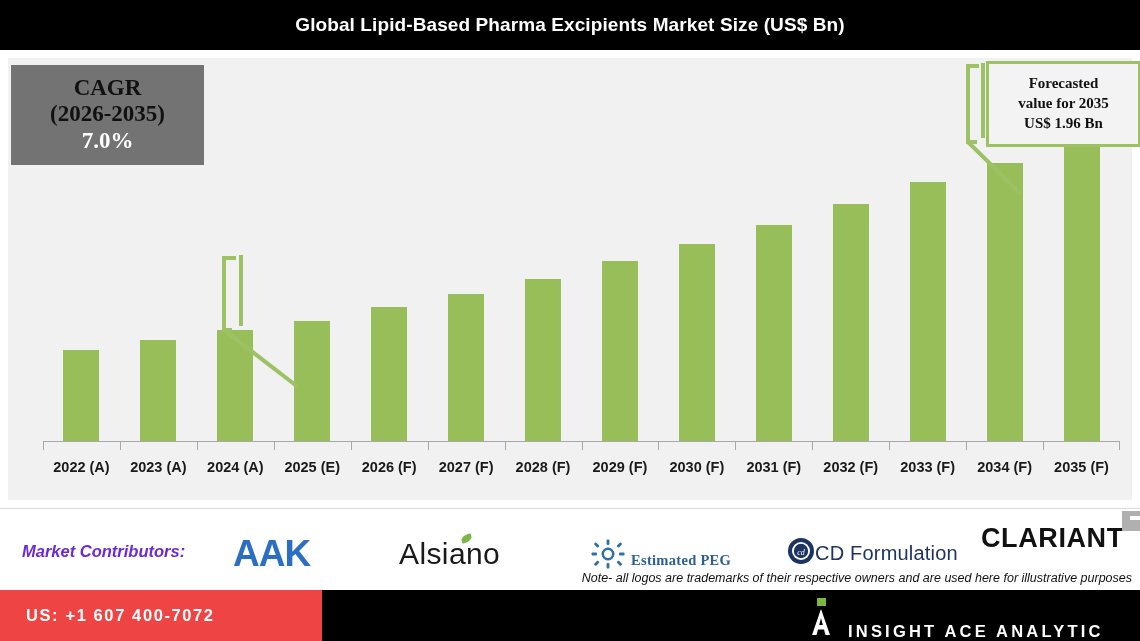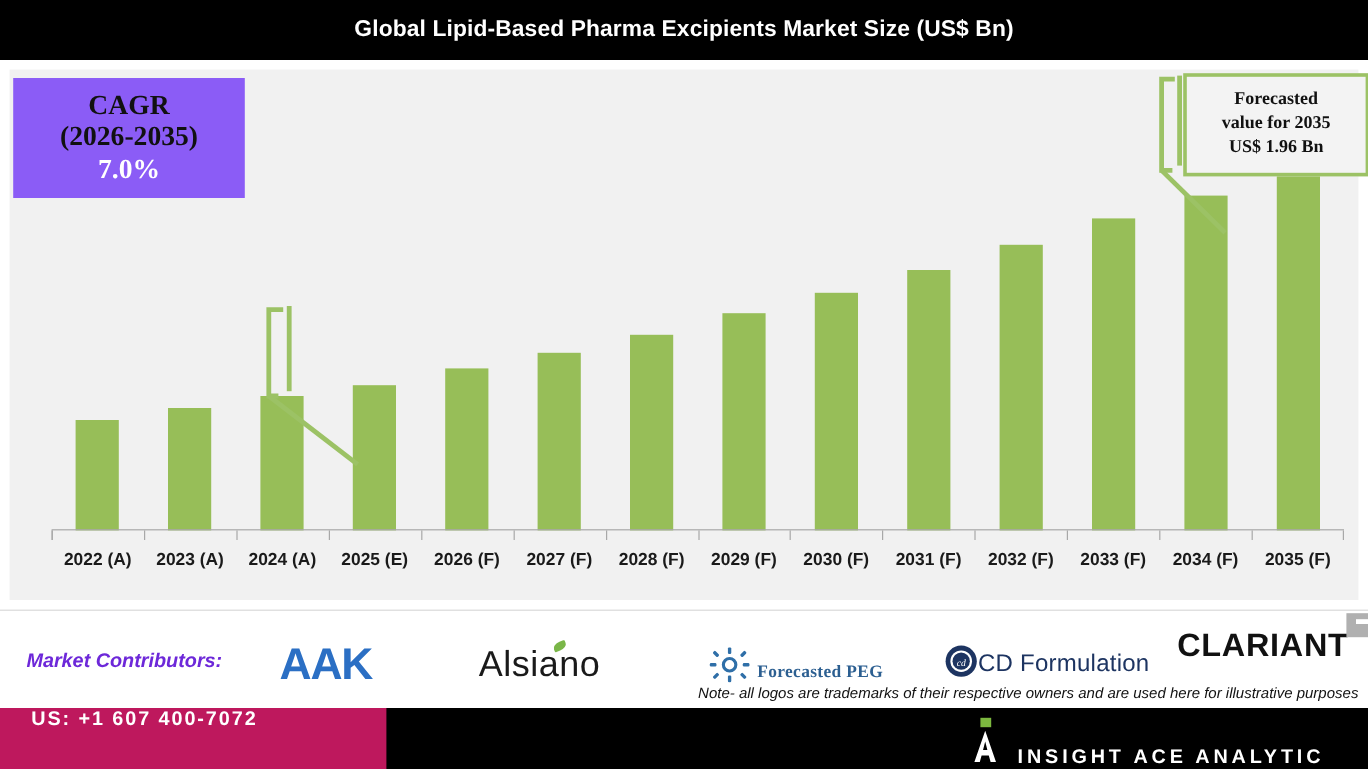--- a/index.html
+++ b/index.html
@@ -67,21 +67,21 @@
   #axis-cap-left, #axis-cap-right {
     position: absolute; bottom: 50px; width: 1px; height: 8px; background: #a8a8a8;
   }
   #axis-cap-left { left: 35px; }
   #axis-cap-right { right: 12px; }
 
   
   #cagr-box {
     position: absolute; left: 3px; top: 7px;
     width: 193px; height: 100px;
-    background: #8b5cf6;
+    background: #737373;
     display: flex; flex-direction: column;
     align-items: center; justify-content: center;
     font-family: "Liberation Serif", serif;
   }
   #cagr-line1, #cagr-line2 {
     color: #111111; font-weight: bold; font-size: 23px; line-height: 1.12;
   }
   #cagr-line3 {
     color: #ffffff; font-weight: bold; font-size: 23px; line-height: 1.2;
   }
@@ -164,22 +164,22 @@
     white-space: nowrap;
   }
 
   
   #footer-bar {
     position: absolute; left: 0; top: 590px; width: 1140px; height: 51px;
     background: #000000;
   }
   #footer-phone-block {
     position: absolute; left: 0; top: 0; width: 322px; height: 51px;
-    background: #be185d;
-    display: flex; align-items: flex-start;
+    background: #ef4444;
+    display: flex; align-items: center;
   }
   #footer-phone {
     color: #ffffff; font-size: 16.5px; font-weight: bold;
     letter-spacing: 1.6px; margin-left: 26px;
   }
   #footer-brand {
     position: absolute; left: 848px; top: 0; height: 51px;
     display: flex; align-items: flex-end;
   }
   #footer-brand-name {
@@ -321,21 +321,21 @@
         <rect x="15.6" y="0.5" width="2.8" height="5.5" rx="1"></rect>
         <rect x="15.6" y="24" width="2.8" height="5.5" rx="1"></rect>
         <rect x="0.5" y="13.6" width="5.5" height="2.8" rx="1"></rect>
         <rect x="28" y="13.6" width="5.5" height="2.8" rx="1"></rect>
         <rect x="4.3" y="3.2" width="2.8" height="5.5" rx="1" transform="rotate(-45 5.7 6)"></rect>
         <rect x="27" y="21.5" width="2.8" height="5.5" rx="1" transform="rotate(-45 28.4 24.2)"></rect>
         <rect x="4.3" y="21.5" width="2.8" height="5.5" rx="1" transform="rotate(45 5.7 24.2)"></rect>
         <rect x="27" y="3.2" width="2.8" height="5.5" rx="1" transform="rotate(45 28.4 6)"></rect>
       </g>
     </svg>
-    <span class="bp-text">Forecasted PEG</span>
+    <span class="bp-text">Estimated PEG</span>
   </div>
 
   <div class="logo" id="logo-cdform">
     <svg width="28" height="28" viewBox="0 0 28 28">
       <circle cx="14" cy="14" r="13" fill="#1d3461"></circle>
       <circle cx="14" cy="14" r="9" fill="#ffffff"></circle>
       <circle cx="14" cy="14" r="7.2" fill="#1d3461"></circle>
       <text x="14" y="18" font-size="8" font-style="italic" fill="#ffffff" text-anchor="middle" font-family="Liberation Serif, serif">cd</text>
     </svg>
     <span class="cd-text">CD Formulation</span>

